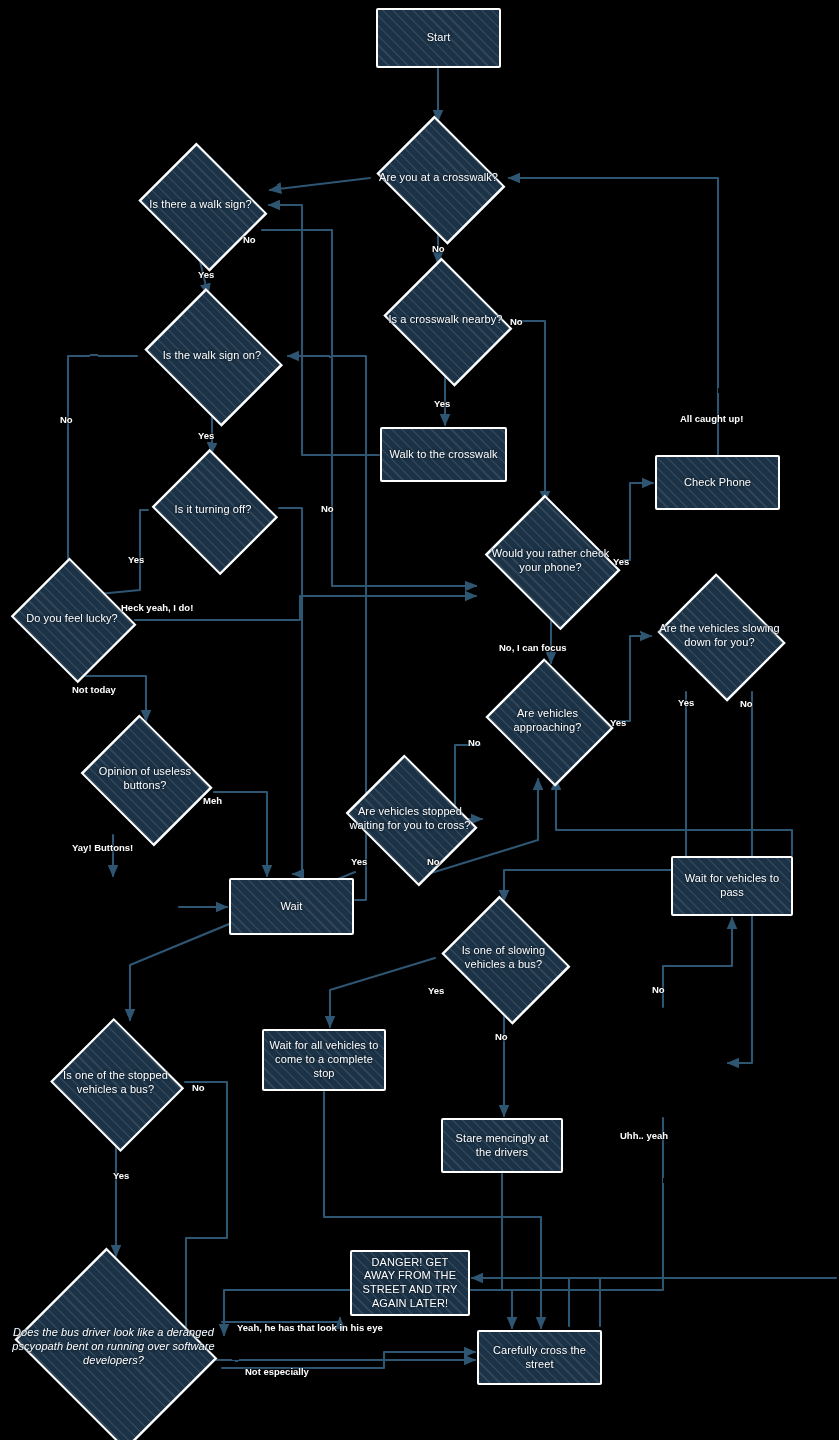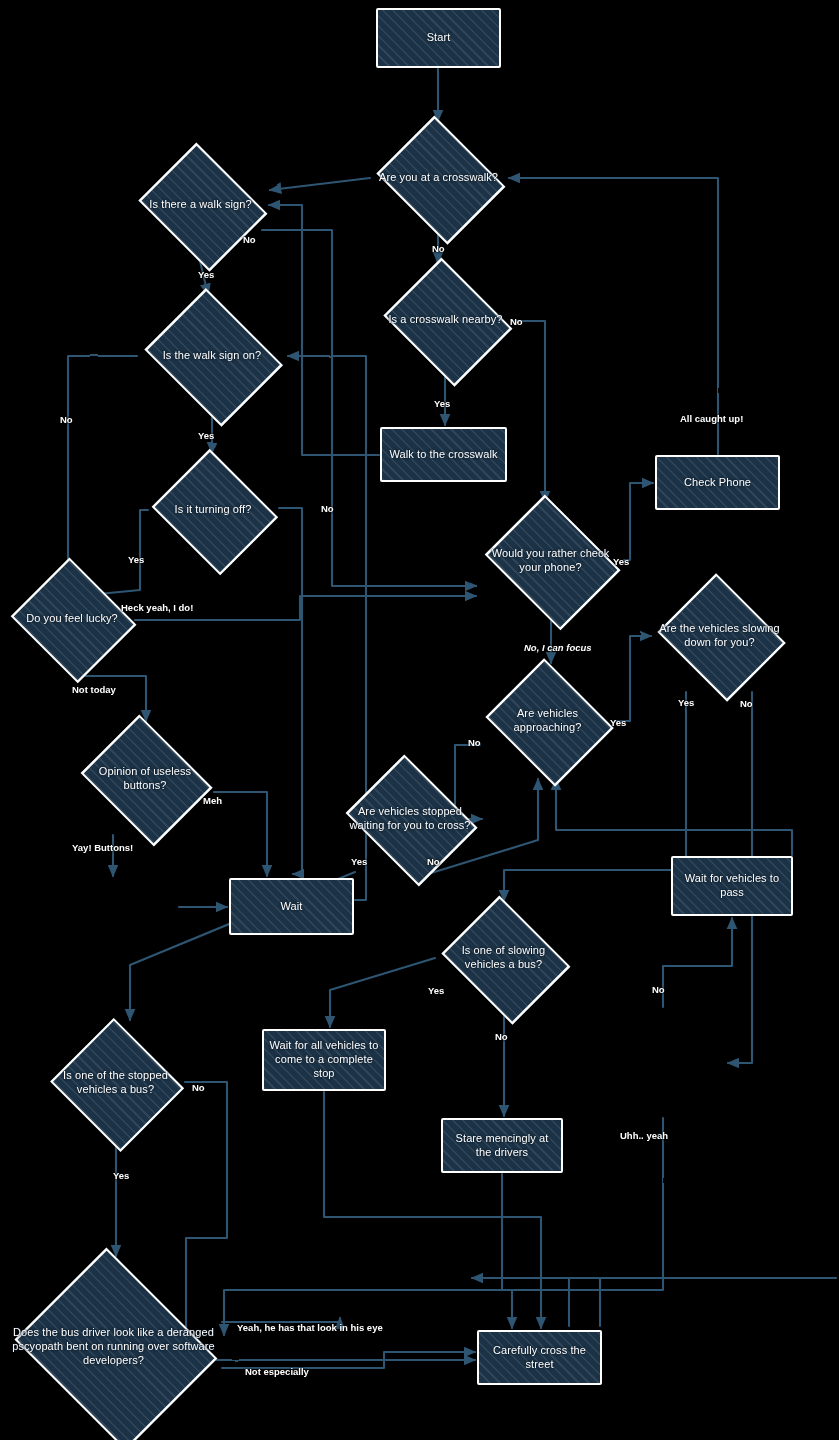--- a/index.html
+++ b/index.html
@@ -262,42 +262,45 @@
       <div class="node rect" style="left: 262px; top: 1029px; width: 124px; height: 62px;">
         <span class="label">Wait for all vehicles to come to a complete stop</span>
       </div>
       <div class="node diamond" style="left: 48px; top: 1022px; width: 135px; height: 122px;">
         <div class="dshape" style="width: 86.267px; height: 86.267px; margin-left: -43.1335px; margin-top: -43.1335px; transform: rotate(45deg) scale(1.107, 1);"></div>
         <span class="label">Is one of the stopped vehicles a bus?</span>
       </div>
       <div class="node rect" style="left: 441px; top: 1118px; width: 122px; height: 55px;">
         <span class="label">Stare mencingly at the drivers</span>
       </div>
-      <div class="node diamond" style="left: 6px; top: 1258px; width: 215px; height: 178px;">
+      <div class="node rect" style="left: 350px; top: 1250px; width: 120px; height: 66px;">
+        <span class="label">DANGER! GET AWAY FROM THE STREET AND TRY AGAIN LATER!</span>
+      </div>
+      <div class="node diamond" style="left: 6px; top: 1258px; width: 215px; height: 178px; font-style: italic;">
         <div class="dshape" style="width: 125.865px; height: 125.865px; margin-left: -62.9325px; margin-top: -62.9325px; transform: rotate(45deg) scale(1.208, 1);"></div>
         <span class="label">Does the bus driver look like a deranged pscyopath bent on running over software developers?</span>
       </div>
       <div class="node rect" style="left: 477px; top: 1330px; width: 125px; height: 55px;">
         <span class="label">Carefully cross the street</span>
       </div>
     </div>
   <div id="label-layer">
       <div class="edge-label" style="left: 243px; top: 234px;">No</div>
       <div class="edge-label" style="left: 432px; top: 243px;">No</div>
       <div class="edge-label" style="left: 198px; top: 269px;">Yes</div>
       <div class="edge-label" style="left: 510px; top: 316px;">No</div>
       <div class="edge-label" style="left: 60px; top: 414px;">No</div>
       <div class="edge-label" style="left: 434px; top: 398px;">Yes</div>
       <div class="edge-label" style="left: 680px; top: 413px;">All caught up!</div>
       <div class="edge-label" style="left: 198px; top: 430px;">Yes</div>
       <div class="edge-label" style="left: 321px; top: 503px;">No</div>
       <div class="edge-label" style="left: 128px; top: 554px;">Yes</div>
       <div class="edge-label" style="left: 613px; top: 556px;">Yes</div>
       <div class="edge-label" style="left: 121px; top: 602px;">Heck yeah, I do!</div>
-      <div class="edge-label" style="left: 524px; top: 642px; font-style: italic;">No, I can focus</div>
+      <div class="edge-label" style="left: 499px; top: 642px;">No, I can focus</div>
       <div class="edge-label" style="left: 72px; top: 684px;">Not today</div>
       <div class="edge-label" style="left: 678px; top: 697px;">Yes</div>
       <div class="edge-label" style="left: 740px; top: 698px;">No</div>
       <div class="edge-label" style="left: 610px; top: 717px;">Yes</div>
       <div class="edge-label" style="left: 468px; top: 737px;">No</div>
       <div class="edge-label" style="left: 203px; top: 795px;">Meh</div>
       <div class="edge-label" style="left: 351px; top: 856px;">Yes</div>
       <div class="edge-label" style="left: 427px; top: 856px;">No</div>
       <div class="edge-label" style="left: 72px; top: 842px;">Yay! Buttons!</div>
       <div class="edge-label" style="left: 428px; top: 985px;">Yes</div>

